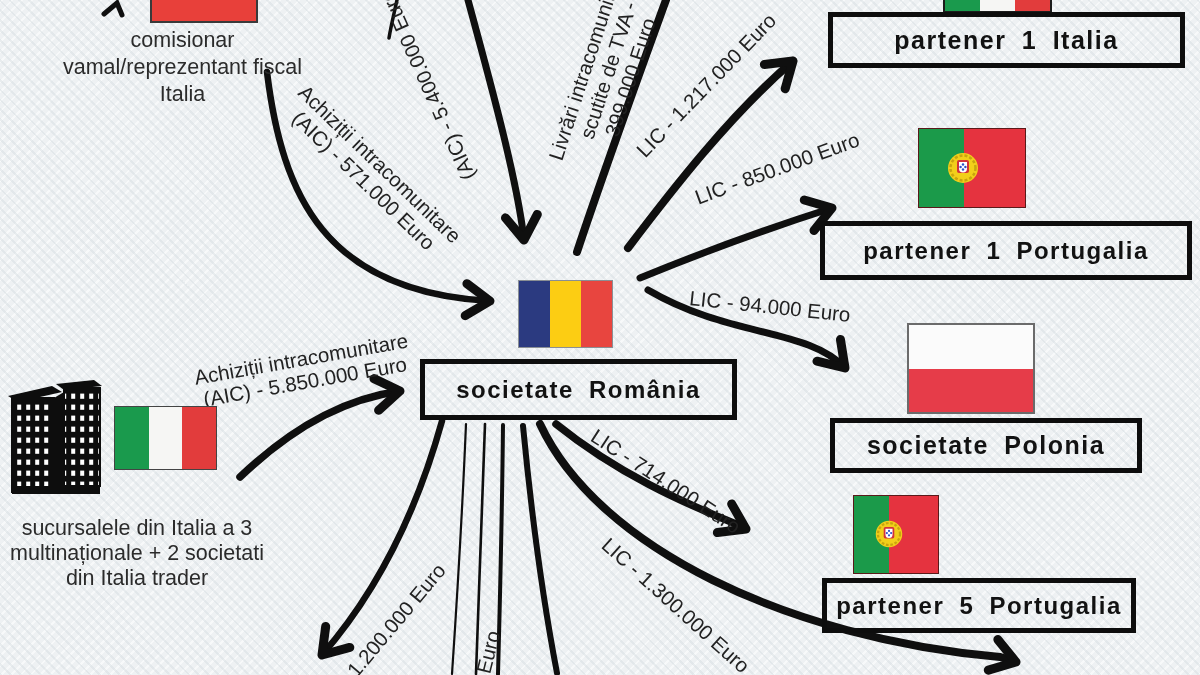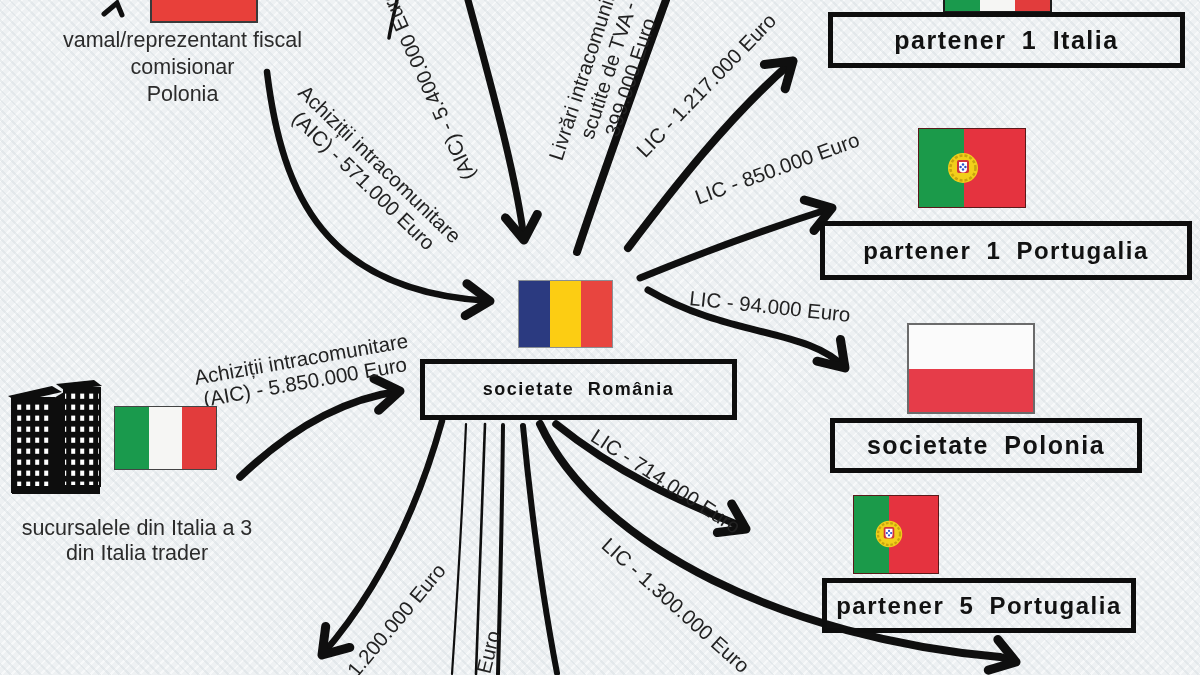--- a/index.html
+++ b/index.html
@@ -49,23 +49,23 @@
     <path class="ar" d="M 485,424 C 482,520 479,600 476,674" style="stroke-width:2.6"></path>
     <path class="ar" d="M 503,425 C 502,520 500,600 498,674" style="stroke-width:4"></path>
     <path class="ar" d="M 523,426 C 532,520 543,600 557,673" style="stroke-width:6"></path>
     <path class="ar" d="M 556,424 C 618,474 684,503 736,524 L 746,529" style="stroke-width:7.5" marker-end="url(#ah)"></path>
     <path class="ar" d="M 540,424 C 598,548 788,638 1000,657 L 1016,662" style="stroke-width:8" marker-end="url(#ah)"></path>
     <path class="ar" d="M 104,14 L 117,3 L 122,15" style="stroke-width:5"></path>
   </svg>
 
   <div class="flag" style="left:150px;top:0;width:108px;height:23px;background:#e8403a;border:2px solid #3a3a3a;border-top:none;"></div>
   <div class="node-label" style="left:25px;top:27px;width:315px;">
+    <div>comisionar</div>
     <div>vamal/reprezentant fiscal</div>
-    <div>comisionar</div>
-    <div>Polonia</div>
+    <div>Italia</div>
   </div>
 
   <div class="flag" style="left:943px;top:0;width:109px;height:13px;border:2px solid #1c1c1c;border-top:none;overflow:hidden;">
     <div class="band" style="width:33.4%;background:#1a9a4d;"></div>
     <div class="band" style="width:33.3%;background:#f6f6f4;"></div>
     <div class="band" style="width:33.3%;background:#e23c3c;"></div>
   </div>
   <div class="pbox" style="left:828px;top:12px;width:357px;height:56px;">
     <span class="pbox-label">partener 1 Italia</span>
   </div>
@@ -89,21 +89,21 @@
   <div class="pbox" style="left:820px;top:221px;width:372px;height:59px;">
     <span class="pbox-label" style="font-size:24px;">partener 1 Portugalia</span>
   </div>
 
   <div class="flag" style="left:518px;top:280px;width:95px;height:68px;border:1px solid #8a8f94;overflow:hidden;">
     <div class="band" style="width:33.4%;background:#2b3a80;"></div>
     <div class="band" style="width:33.3%;background:#fccd13;"></div>
     <div class="band" style="width:33.3%;background:#e8453f;"></div>
   </div>
   <div class="pbox" style="left:420px;top:359px;width:317px;height:61px;">
-    <span class="pbox-label" style="font-size:18px;">societate România</span>
+    <span class="pbox-label" style="font-size:24px;">societate România</span>
   </div>
 
   <div class="flag" style="left:907px;top:323px;width:128px;height:91px;border:2px solid #6b6b6b;overflow:hidden;">
     <div style="width:100%;height:50%;background:#fbfbfb;"></div>
     <div style="width:100%;height:50%;background:#e63c49;"></div>
   </div>
   <div class="pbox" style="left:830px;top:418px;width:312px;height:55px;">
     <span class="pbox-label">societate Polonia</span>
   </div>
 
@@ -141,20 +141,21 @@
     <rect x="58" y="8" width="36" height="98" fill="url(#win)" stroke="#0d0d0d" stroke-width="2"></rect>
     <rect x="6" y="106" width="88" height="8" fill="#0d0d0d"></rect>
   </svg>
   <div class="flag" style="left:114px;top:406px;width:103px;height:64px;border:1px solid #444;overflow:hidden;">
     <div class="band" style="width:33.4%;background:#1a9a4d;"></div>
     <div class="band" style="width:33.3%;background:#f6f6f4;"></div>
     <div class="band" style="width:33.3%;background:#e23c3c;"></div>
   </div>
   <div class="node-label" style="left:2px;top:497px;width:270px;line-height:25px;margin-top:19px;">
     <div>sucursalele din Italia a 3</div>
+    <div>multinaționale + 2 societati</div>
     <div>din Italia trader</div>
   </div>
 
   <div class="rlabel" style="left:372px;top:172px;transform:translate(-50%,-50%) rotate(44deg);">
     <div>Achiziții intracomunitare</div>
     <div>(AIC) - 571.000 Euro</div>
   </div>
 
   <div class="rlabel" style="left:427px;top:85px;transform:translate(-50%,-50%) rotate(-114deg);">(AIC) - 5.400.000 Euro</div>
 

